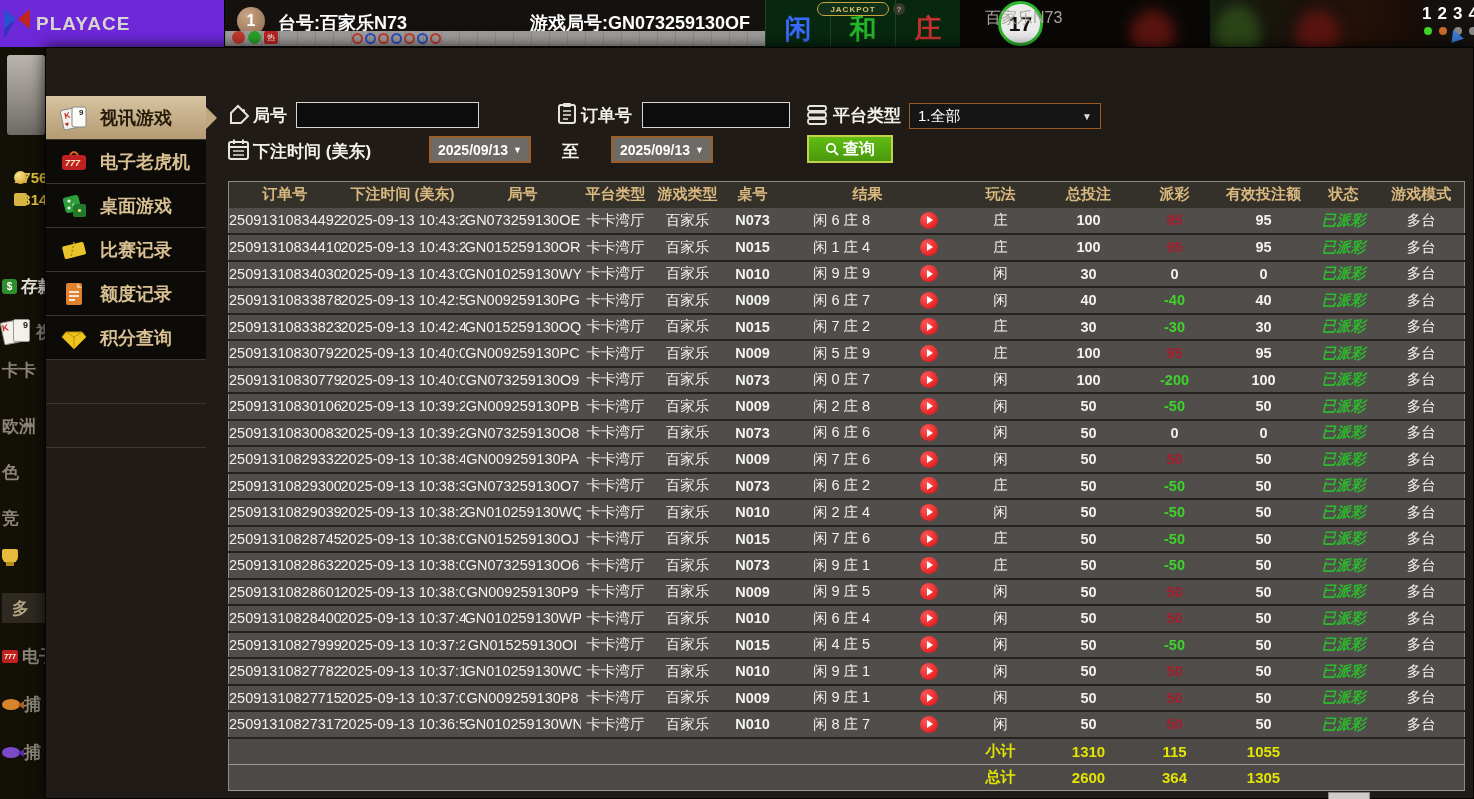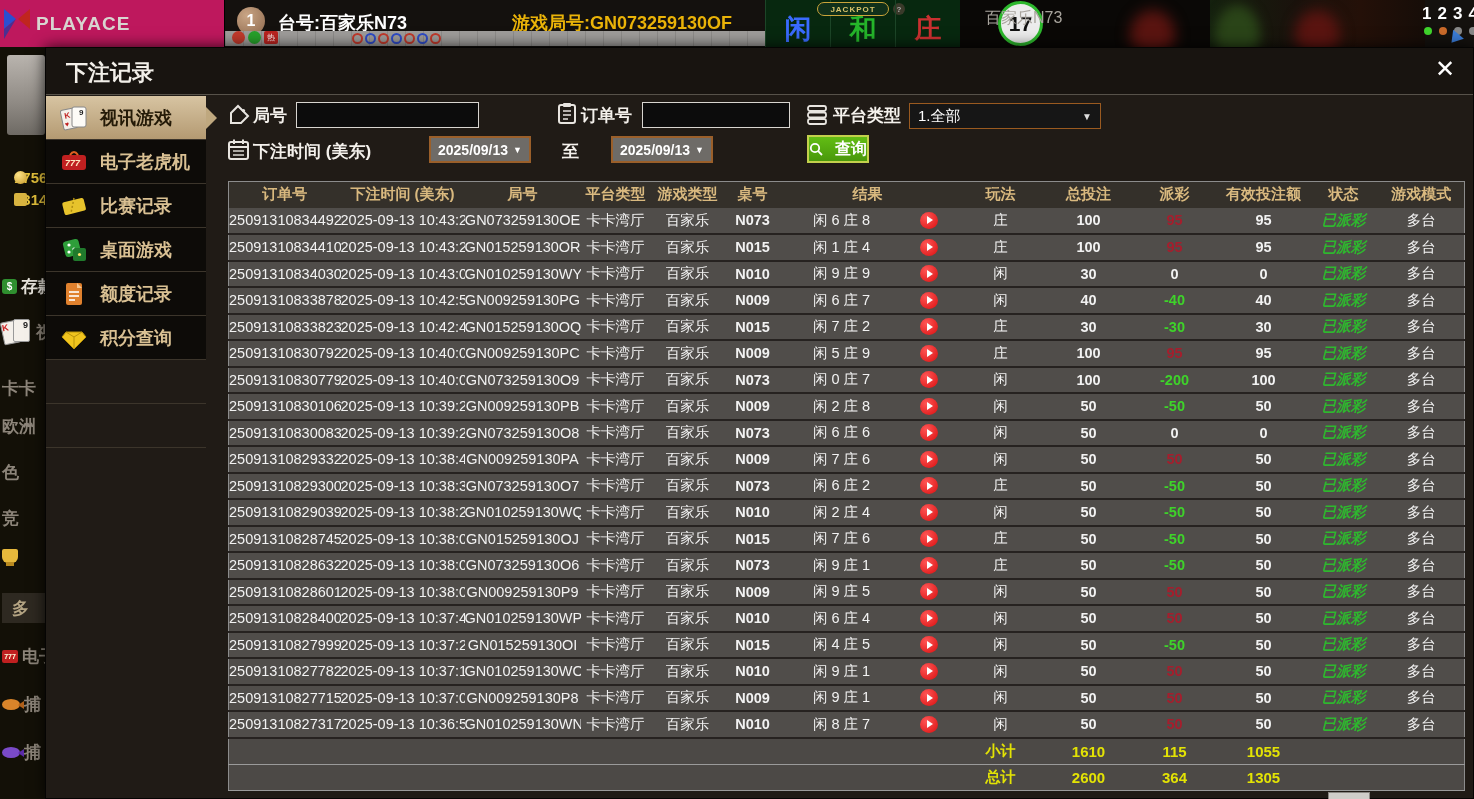--- a/index.html
+++ b/index.html
@@ -2,29 +2,29 @@
 <html><head>
 <meta charset="utf-8">
 <style>
   * { margin:0; padding:0; box-sizing:border-box; }
   html,body { width:1474px; height:799px; background:#000; overflow:hidden;
               font-family:"Liberation Sans","DejaVu Sans",sans-serif; }
   #screen { position:relative; width:1474px; height:799px; background:#000; }
 
   
   .topbar { position:absolute; left:0; top:0; width:1474px; height:47px; background:#14110e; }
-  .brand { position:absolute; left:0; top:0; width:225px; height:47px; background:#be185d;
+  .brand { position:absolute; left:0; top:0; width:225px; height:47px; background:#6d28d9;
            display:flex; align-items:center; border-right:1px solid #000; }
   .brand-mark { width:30px; height:38px; margin:0 4px 0 2px; }
   .brand-name { color:#d8d5d0; font-size:19px; font-weight:bold; letter-spacing:1px; }
   .tbl-badge { position:absolute; left:237px; top:7px; width:28px; height:28px; border-radius:50%;
                background:radial-gradient(circle at 35% 30%, #c9a585, #8f6a4e); color:#fff;
                font-size:16px; font-weight:bold; display:flex; align-items:center; justify-content:center; }
   .tbl-label { position:absolute; left:278px; top:11px; color:#fff; font-size:18px; font-weight:bold; }
-  .round-label { position:absolute; left:512px; top:11px; color:#eab308; font-size:18px; font-weight:bold;text-align:right; }
+  .round-label { position:absolute; left:530px; top:11px; color:#ffffff; font-size:18px; font-weight:bold;text-align:right; }
   .mini-icons { position:absolute; left:232px; top:31px; display:flex; gap:3px; align-items:center; }
   .mini-dot { width:13px; height:13px; border-radius:50%; }
   .mini-sq { width:14px; height:13px; border-radius:2px; background:#b9231f; color:#fff; font-size:8px;
              display:flex; align-items:center; justify-content:center; }
   .bead-strip { position:absolute; left:225px; top:31px; width:540px; height:15px; background:#9e9c9a;
                 background-image:repeating-linear-gradient(90deg,#8d8b89 0 1px,transparent 1px 18px); }
   .beads { position:absolute; left:352px; top:33px; display:flex; gap:2px; }
   .bead { width:11px; height:11px; border-radius:50%; border:2px solid; background:transparent; }
   .felt { position:absolute; left:765px; top:0; width:195px; height:47px; background:#07280f; display:flex; }
   .felt-zone { flex:1; border-left:1px solid #1c4527; display:flex; align-items:flex-end; justify-content:center;
@@ -107,21 +107,21 @@
             font-size:14px; padding:0 6px; }
   .fselect { position:absolute; height:26px; background:#161616; border:1px solid #9a5a20; color:#fff;
              font-size:15px; display:flex; align-items:center; padding:0 8px; cursor:pointer; }
   .fselect .arrow { margin-left:auto; font-size:10px; color:#ddd; }
   .fdate { position:absolute; height:27px; background:#6e6b67; border:2px solid #9a5f2a; color:#fff;
            font-size:14px; font-weight:bold; display:flex; align-items:center; justify-content:center;
            gap:5px; cursor:pointer; }
   .fdate .arrow { font-size:9px; }
   .searchbtn { position:absolute; height:28px; background:linear-gradient(#62bd14,#49980b);
                border:2px solid #c3d04c; color:#fff; font-size:16px; font-weight:bold;
-               display:flex; align-items:center; gap:11px; padding:0 0; cursor:pointer; }
+               display:flex; align-items:center; gap:3px; padding:0 16px; cursor:pointer; }
 
   
   .btable { position:absolute; left:182px; top:133px; border-collapse:collapse; table-layout:fixed;
             width:1236px; border:1px solid #8c8c8c; }
   .btable th { background:#34302a; color:#d9b97f; font-size:15px; font-weight:bold; height:26px;
                white-space:nowrap; overflow:hidden; }
   .btable td { background:#504d4a; color:#f2f2f2; font-size:14.5px; text-align:center; height:26.5px;
                white-space:nowrap; overflow:hidden; border-bottom:2px solid #262220; font-weight:bold; }
   .btable td.lite { font-weight:normal; font-size:14.5px; }
   .btable tfoot td { background:#4c4946; color:#e3e304; border-bottom:1px solid #9a9a9a;
@@ -221,21 +221,21 @@
       <span class="dep-icon">$</span>
       <span>存款</span>
       </div>
     <div class="strip-item" style="top:272px">
       <span class="mini-cards">
           <span class="c1">K</span>
           <span class="c2">9</span>
         </span>
       <span>视</span>
       </div>
-    <div class="strip-item" style="top:330px">
+    <div class="strip-item" style="top:312px">
       <span>卡卡</span>
       </div>
     <div class="strip-item" style="top:368px">
       <span>欧洲</span>
       </div>
     <div class="strip-item" style="top:414px">
       <span>色</span>
       </div>
     <div class="strip-item" style="top:460px">
       <span>竞</span>
@@ -255,24 +255,20 @@
       <span class="fish1"></span>
       <span>捕</span>
       </div>
     <div class="strip-item" style="top:694px">
       <span class="fish2"></span>
       <span>捕</span>
       </div>
   </div>
 
   <div class="modal">
-    <div class="modal-head">
-      <div class="modal-title">下注记录</div>
-      <div class="modal-close">✕</div>
-    </div>
 
     <div class="msidebar">
       <div class="mitem sel">
         <svg class="micon" viewBox="0 0 28 28">
           <rect x="2" y="5" width="14" height="20" rx="2" fill="#f4f0ea" stroke="#888" transform="rotate(-12 9 15)"></rect>
           <text x="5" y="14" font-size="8" fill="#c02020" font-weight="bold" transform="rotate(-12 9 15)">K</text>
           <text x="4" y="22" font-size="7" fill="#c02020" transform="rotate(-12 9 15)">♥</text>
           <rect x="12" y="3" width="14" height="20" rx="2" fill="#fdfbf7" stroke="#888"></rect>
           <text x="19" y="11" font-size="8" fill="#222" font-weight="bold">9</text>
         </svg>
@@ -281,35 +277,35 @@
       <div class="mitem">
         <svg class="micon" viewBox="0 0 28 28">
           <rect x="2" y="7" width="24" height="15" rx="3" fill="#c02020"></rect>
           <text x="5" y="18" font-size="9" fill="#ffe8c0" font-weight="bold" font-style="italic">777</text>
           <path d="M10 7 Q14 1 18 7" stroke="#e06020" stroke-width="2" fill="none"></path>
         </svg>
         <span>电子老虎机</span>
       </div>
       <div class="mitem">
         <svg class="micon" viewBox="0 0 28 28">
-          <rect x="3" y="8" width="22" height="13" rx="2" fill="#e7c32c" transform="rotate(-14 14 14)"></rect>
-          <line x1="14" y1="6" x2="11" y2="21" stroke="#b08e12" stroke-width="1.5" stroke-dasharray="2 2" transform="rotate(0 14 14)"></line>
-        </svg>
-        <span>比赛记录</span>
-      </div>
-      <div class="mitem">
-        <svg class="micon" viewBox="0 0 28 28">
           <rect x="4" y="4" width="16" height="16" rx="3" fill="#2e9e3a" transform="rotate(-14 12 12)"></rect>
           <circle cx="9" cy="9" r="1.6" fill="#fff"></circle>
             <circle cx="14" cy="13" r="1.6" fill="#fff"></circle>
             <circle cx="9" cy="16" r="1.6" fill="#fff"></circle>
           <rect x="13" y="12" width="13" height="13" rx="2" fill="#207a2c"></rect>
           <circle cx="19.5" cy="18.5" r="1.6" fill="#ffe36a"></circle>
         </svg>
         <span>桌面游戏</span>
+      </div>
+      <div class="mitem">
+        <svg class="micon" viewBox="0 0 28 28">
+          <rect x="3" y="8" width="22" height="13" rx="2" fill="#e7c32c" transform="rotate(-14 14 14)"></rect>
+          <line x1="14" y1="6" x2="11" y2="21" stroke="#b08e12" stroke-width="1.5" stroke-dasharray="2 2" transform="rotate(0 14 14)"></line>
+        </svg>
+        <span>比赛记录</span>
       </div>
       <div class="mitem">
         <svg class="micon" viewBox="0 0 28 28">
           <rect x="6" y="3" width="16" height="22" rx="2" fill="#e0812e"></rect>
           <polygon points="17,3 22,8 17,8" fill="#f8c890"></polygon>
           <line x1="9" y1="12" x2="19" y2="12" stroke="#fff" stroke-width="1.6"></line>
           <line x1="9" y1="16" x2="19" y2="16" stroke="#fff" stroke-width="1.6"></line>
           <line x1="9" y1="20" x2="15" y2="20" stroke="#fff" stroke-width="1.6"></line>
         </svg>
         <span>额度记录</span>
@@ -771,21 +767,21 @@
             <td class="pay-win">50</td>
             <td>50</td>
             <td class="status-ok">已派彩</td>
             <td class="lite">多台</td>
           </tr>
         </tbody>
       <tfoot>
         <tr>
           <td colspan="8"></td>
           <td>小计</td>
-          <td>1610</td>
+          <td>1310</td>
           <td>115</td>
           <td>1055</td>
           <td></td>
             <td></td>
         </tr>
         <tr>
           <td colspan="8"></td>
           <td>总计</td>
           <td>2600</td>
           <td>364</td>

